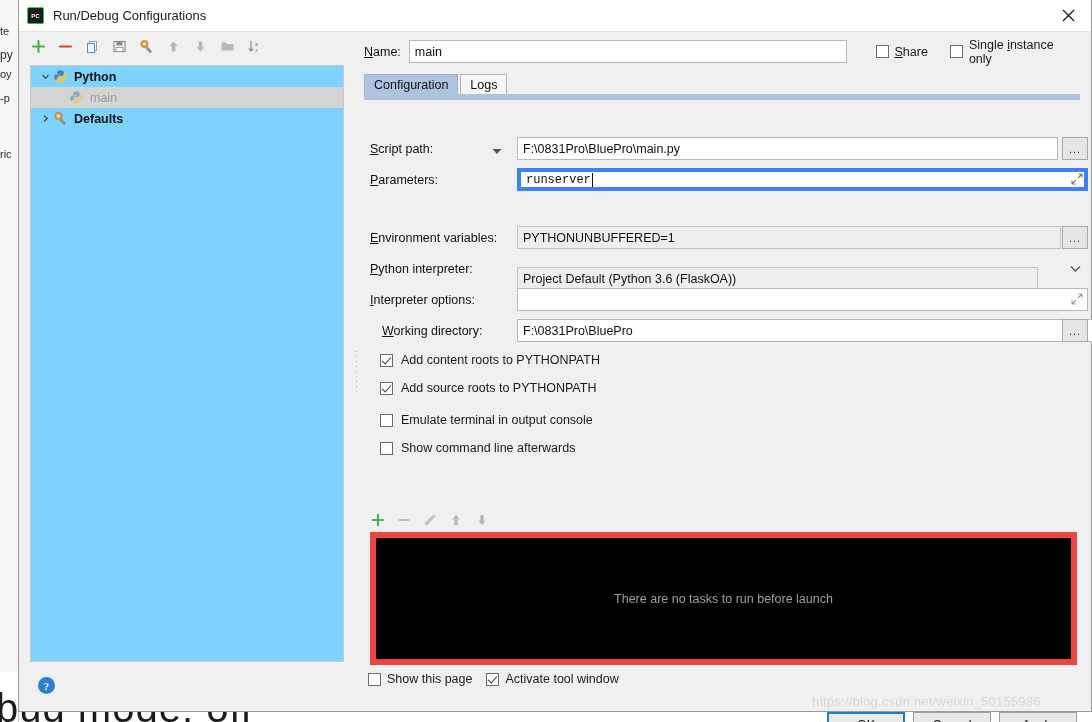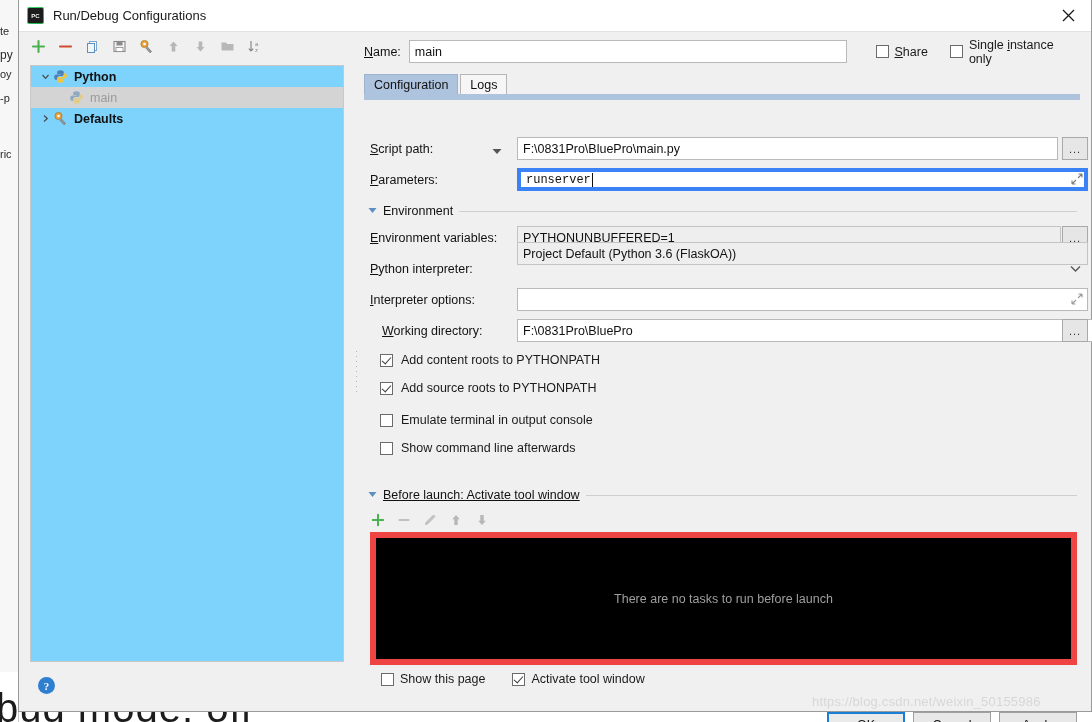--- a/index.html
+++ b/index.html
@@ -57,21 +57,21 @@
 
   
   #right-panel{position:absolute;left:342px;top:32px;right:1px;bottom:1px;}
 
   
   #name-row{position:absolute;left:3px;top:8px;right:10px;height:23px;display:flex;align-items:center;}
   .field-label{font-size:12.5px;color:#111;white-space:nowrap;}
   .mn{text-decoration:underline;}
   #name-input{margin-left:8px;width:438px;height:23px;box-sizing:border-box;background:#fff;
     border:1px solid #b9b9b9;font-size:12.5px;padding:0 5px;display:flex;align-items:center;color:#111;}
-  .cb-wrap{display:flex;align-items:center;gap:6px;cursor:pointer;margin-left:13px;}
+  .cb-wrap{display:flex;align-items:center;gap:6px;cursor:pointer;}
   .cbox{width:13px;height:13px;box-sizing:border-box;border:1px solid #6b6b6b;background:#fff;
     flex:none;position:relative;}
   .cbox.checked:after{content:"";position:absolute;left:3px;top:0px;width:4px;height:8px;
     border:solid #3a3a3a;border-width:0 1.6px 1.6px 0;transform:rotate(42deg);}
 
   
   #tabs{position:absolute;left:3px;top:41px;height:22px;display:flex;align-items:flex-end;}
   .tab{height:21px;padding:0 9px;display:flex;align-items:center;font-size:12.5px;
     border:1px solid #b6b6b6;border-bottom:none;box-sizing:border-box;cursor:pointer;}
   .tab.active{background:#aec3dd;color:#111;border-color:#9db2cc;}
@@ -283,36 +283,27 @@
       <div class="tfield focused" style="left:153px;top:68px;width:571px;font-family:'Liberation Mono',monospace;font-size:12px;">
         <span>runserver</span>
           <span style="display:inline-block;width:1px;height:14px;background:#111;margin-left:1px;"></span>
       </div>
       <div class="expand-ico" style="left:707px;top:73px;">
         <svg width="12" height="12" viewBox="0 0 12 12">
             <path d="M11 1 L7 5 M11 1 L11 4.5 M11 1 L7.5 1 M1 11 L5 7 M1 11 L1 7.5 M1 11 L4.5 11" stroke="#7a7a7a" stroke-width="1.1" fill="none"></path>
           </svg>
       </div>
 
-      <div class="sect-head" style="top:104px;left:4px;right:3px;">
-        <span class="sect-tri">
-          <svg width="9" height="7" viewBox="0 0 9 7">
-              <path d="M0.5 1 L4.5 6 L8.5 1 Z" fill="#5b8ec4"></path>
-            </svg>
-        </span>
-        <span class="sect-title">Environment</span>
-        <span class="sect-line"></span>
-      </div>
 
       <div class="lbl" style="left:6px;top:131px;"><span class="mn">E</span>nvironment variables:</div>
       <div class="tfield readonlybg" style="left:153px;top:126px;width:544px;">PYTHONUNBUFFERED=1</div>
       <div class="btn-dots" style="left:698px;top:126px;">...</div>
 
       <div class="lbl" style="left:6px;top:162px;"><span class="mn">P</span>ython interpreter:</div>
-      <div class="tfield readonlybg" style="left:153px;top:142px;width:571px;">Project Default (Python 3.6 (FlaskOA))</div>
+      <div class="tfield readonlybg" style="left:153px;top:167px;width:521px;">Project Default (Python 3.6 (FlaskOA))</div>
       <div class="dd-arrow" style="left:700px;top:158px;">
         <svg width="11" height="7" viewBox="0 0 11 7">
             <path d="M1 1.5 L5.5 6 L10 1.5" stroke="#555" stroke-width="1.3" fill="none"></path>
           </svg>
       </div>
 
       <div class="lbl" style="left:6px;top:193px;"><span class="mn">I</span>nterpreter options:</div>
       <div class="tfield" style="left:153px;top:188px;width:571px;"></div>
       <div class="expand-ico" style="left:707px;top:193px;">
         <svg width="12" height="12" viewBox="0 0 12 12">
@@ -334,29 +325,20 @@
       </div>
       <div class="cbrow" style="left:16px;top:313px;">
         <span class="cbox"></span>
         <span>Emulate terminal in output console</span>
       </div>
       <div class="cbrow" style="left:16px;top:341px;">
         <span class="cbox"></span>
         <span>Show command line afterwards</span>
       </div>
 
-      <div class="sect-head" style="top:388px;left:4px;right:3px;">
-        <span class="sect-tri">
-          <svg width="9" height="7" viewBox="0 0 9 7">
-              <path d="M0.5 1 L4.5 6 L8.5 1 Z" fill="#5b8ec4"></path>
-            </svg>
-        </span>
-        <span class="sect-title mn">Before launch: Activate tool window</span>
-        <span class="sect-line"></span>
-      </div>
 
       <div id="bl-toolbar" style="top:408px;">
         <div class="blbtn">
           <svg width="14" height="14" viewBox="0 0 14 14">
               <path d="M7 1.8 V12.2 M1.8 7 H12.2" stroke="#4caf50" stroke-width="2" stroke-linecap="round"></path>
             </svg>
         </div>
         <div class="blbtn">
           <svg width="14" height="14" viewBox="0 0 14 14">
               <path d="M2.5 7 H11.5" stroke="#c0c0c0" stroke-width="2" stroke-linecap="round"></path>

